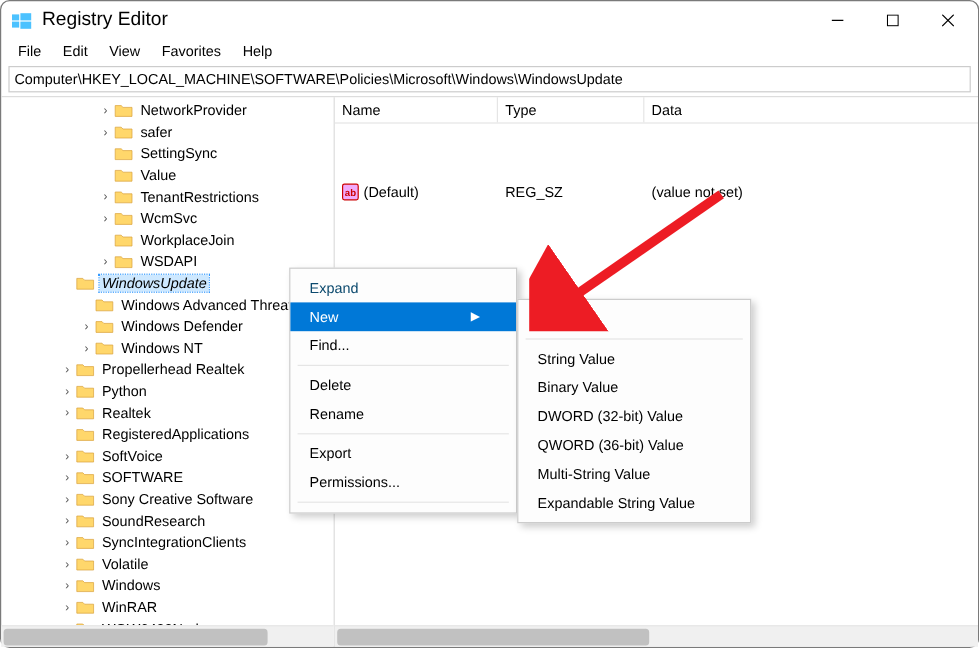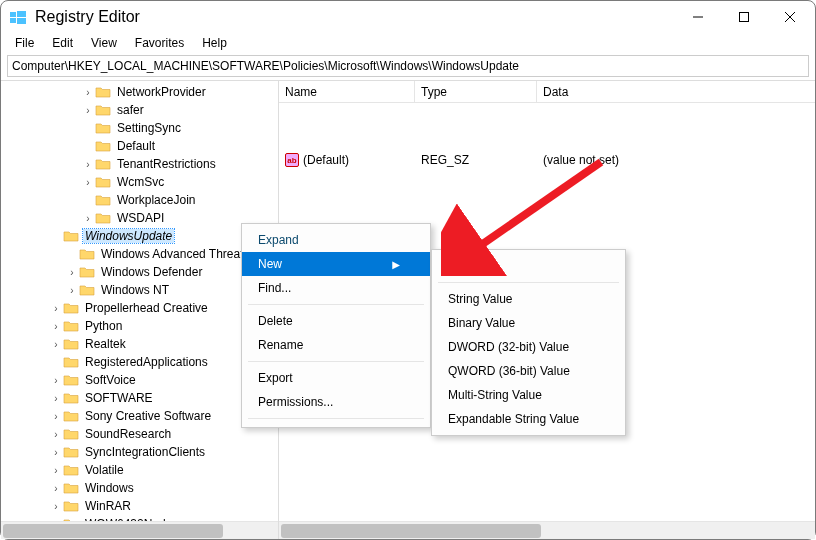--- a/index.html
+++ b/index.html
@@ -139,21 +139,21 @@
             </li>
             <li>
               <div class="node" style="padding-left: 80px;">
                 <span class="toggle"></span>
                 <span class="folder-icon">
                   <svg viewBox="0 0 16 14">
                     <path d="M1 3 h5 l1.5 1.5 H15 V12 H1 Z" fill="#ffd76b" stroke="#d9a23e" stroke-width="0.6"></path>
                     <path d="M1 3 h5 l1.5 1.5 H15" fill="none"></path>
                   </svg>
                 </span>
-                <span class="node-label">Default</span>
+                <span class="node-label">Value</span>
               </div>
             </li>
             <li>
               <div class="node" style="padding-left: 80px;">
                 <span class="toggle">›</span>
                 <span class="folder-icon">
                   <svg viewBox="0 0 16 14">
                     <path d="M1 3 h5 l1.5 1.5 H15 V12 H1 Z" fill="#ffd76b" stroke="#d9a23e" stroke-width="0.6"></path>
                     <path d="M1 3 h5 l1.5 1.5 H15" fill="none"></path>
                   </svg>
@@ -247,21 +247,21 @@
             </li>
             <li>
               <div class="node" style="padding-left: 48px;">
                 <span class="toggle">›</span>
                 <span class="folder-icon">
                   <svg viewBox="0 0 16 14">
                     <path d="M1 3 h5 l1.5 1.5 H15 V12 H1 Z" fill="#ffd76b" stroke="#d9a23e" stroke-width="0.6"></path>
                     <path d="M1 3 h5 l1.5 1.5 H15" fill="none"></path>
                   </svg>
                 </span>
-                <span class="node-label">Propellerhead Creative</span>
+                <span class="node-label">Propellerhead Realtek</span>
               </div>
             </li>
             <li>
               <div class="node" style="padding-left: 48px;">
                 <span class="toggle">›</span>
                 <span class="folder-icon">
                   <svg viewBox="0 0 16 14">
                     <path d="M1 3 h5 l1.5 1.5 H15 V12 H1 Z" fill="#ffd76b" stroke="#d9a23e" stroke-width="0.6"></path>
                     <path d="M1 3 h5 l1.5 1.5 H15" fill="none"></path>
                   </svg>

